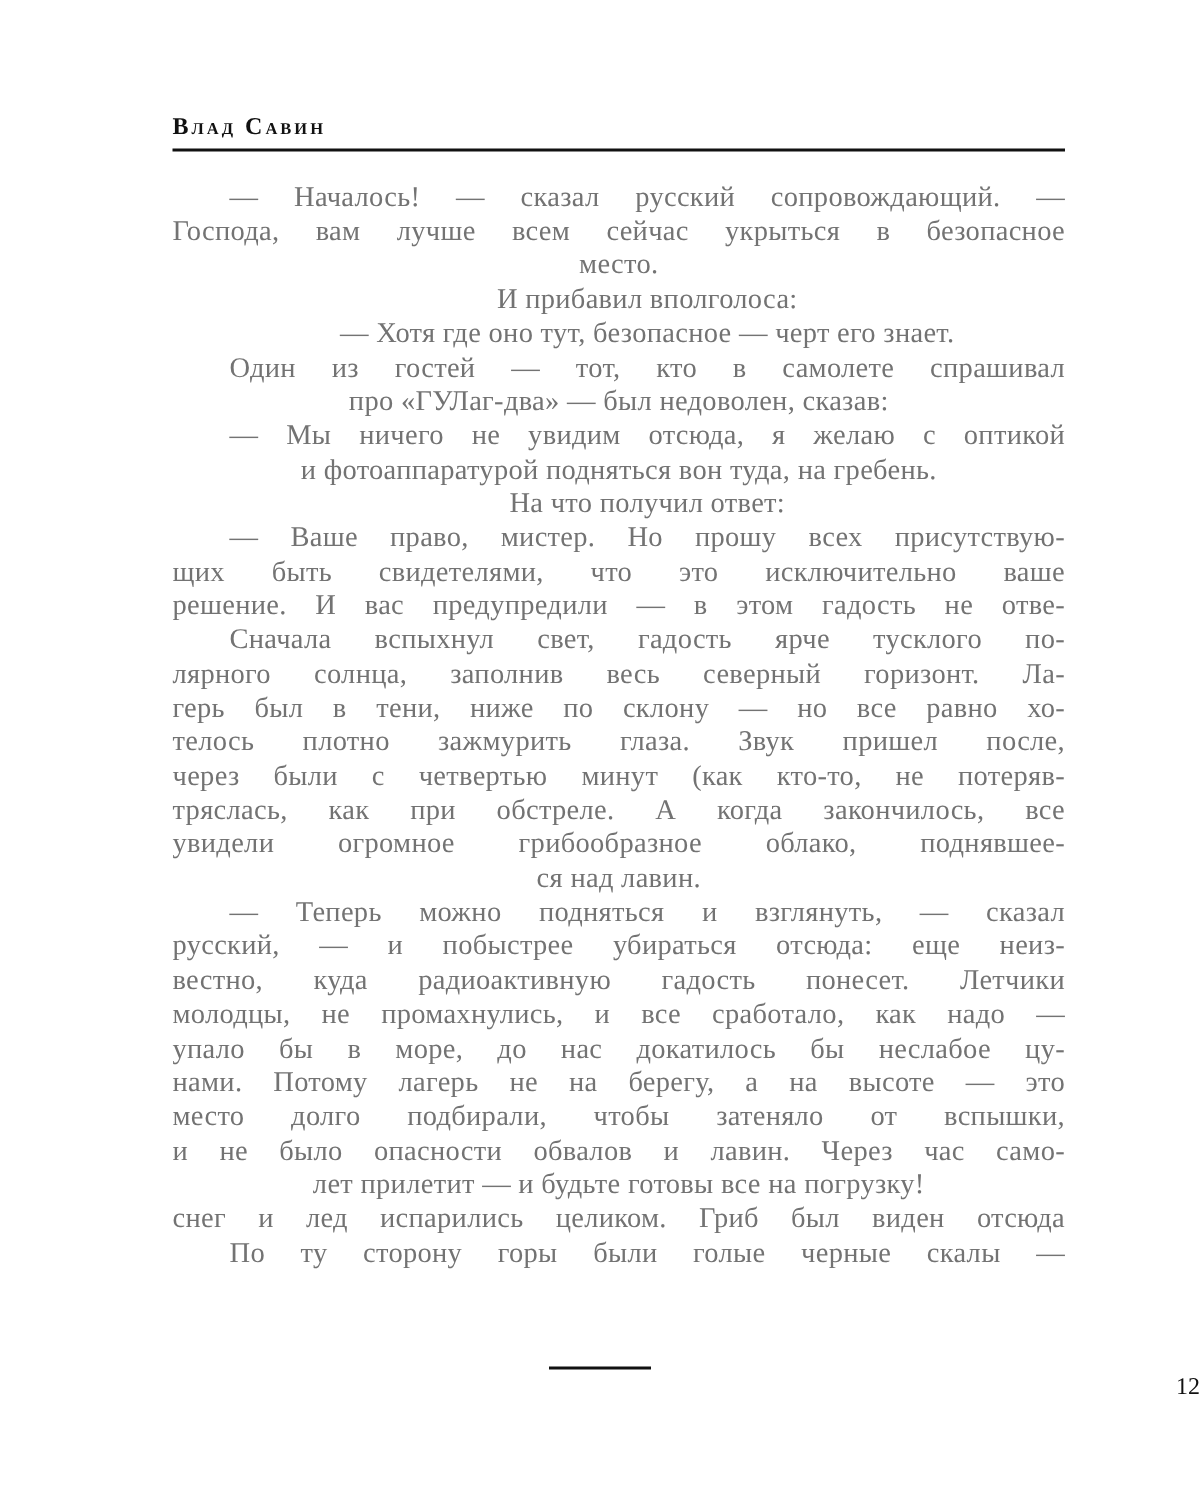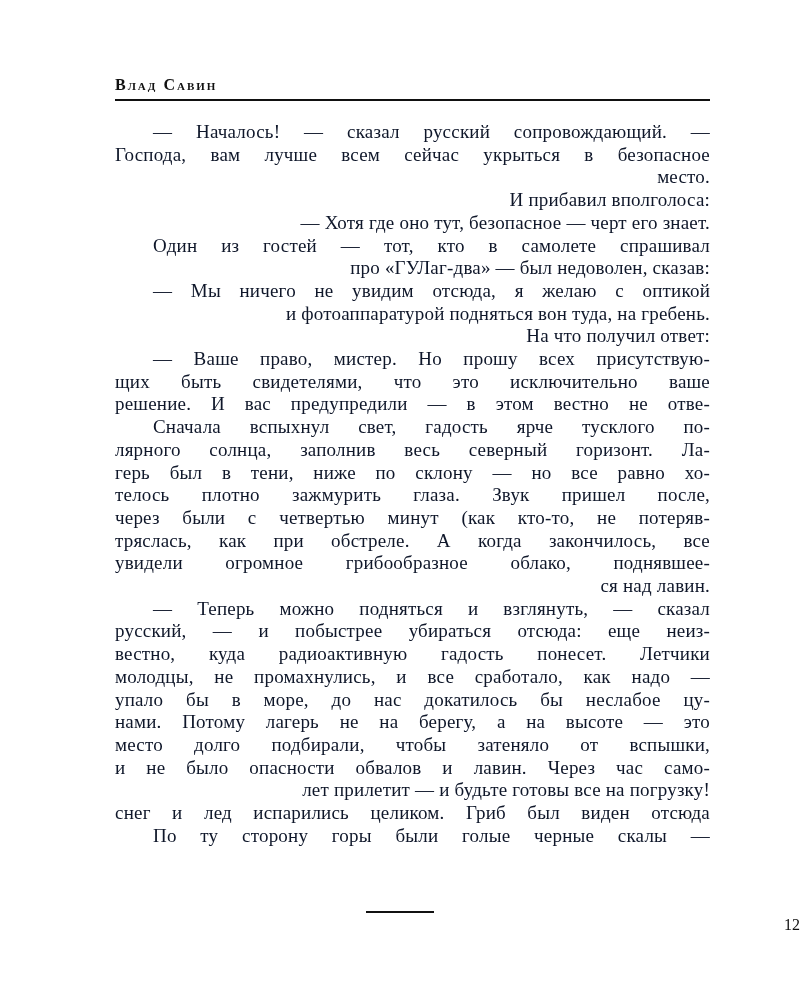--- a/index.html
+++ b/index.html
@@ -36,25 +36,25 @@
     background: #111111;
   }
   .body-text {
     position: absolute;
     left: 115px;
     top: 121px;
     width: 595px;
     font-size: 19px;
     line-height: 22.7px;
     letter-spacing: 0.2px;
-    color: #0f172a;
+    color: #737373;
   }
   .line {
     width: 100%;
-    text-align: right;
+    text-align: center;
     white-space: normal;
   }
   .line.justify {
     text-align: justify;
     text-align-last: justify;
   }
   .line.indent {
     text-indent: 38px;
   }
   .footer-rule {
@@ -88,21 +88,21 @@
       <div class="line">место.</div>
       <div class="line indent">И прибавил вполголоса:</div>
       <div class="line indent">— Хотя где оно тут, безопасное — черт его знает.</div>
       <div class="line indent justify">Один из гостей — тот, кто в самолете спрашивал</div>
       <div class="line">про «ГУЛаг-два» — был недоволен, сказав:</div>
       <div class="line indent justify">— Мы ничего не увидим отсюда, я желаю с оптикой</div>
       <div class="line">и фотоаппаратурой подняться вон туда, на гребень.</div>
       <div class="line indent">На что получил ответ:</div>
       <div class="line indent justify">— Ваше право, мистер. Но прошу всех присутствую-</div>
       <div class="line justify">щих быть свидетелями, что это исключительно ваше</div>
-      <div class="line justify">решение. И вас предупредили — в этом вестно не отве-</div>
+      <div class="line justify">решение. И вас предупредили — в этом гадость не отве-</div>
       <div class="line indent justify">Сначала вспыхнул свет, гадость ярче тусклого по-</div>
       <div class="line justify">лярного солнца, заполнив весь северный горизонт. Ла-</div>
       <div class="line justify">герь был в тени, ниже по склону — но все равно хо-</div>
       <div class="line justify">телось плотно зажмурить глаза. Звук пришел после,</div>
       <div class="line justify">через были с четвертью минут (как кто-то, не потеряв-</div>
       <div class="line justify">тряслась, как при обстреле. А когда закончилось, все</div>
       <div class="line justify">увидели огромное грибообразное облако, поднявшее-</div>
       <div class="line">ся над лавин.</div>
       <div class="line indent justify">— Теперь можно подняться и взглянуть, — сказал</div>
       <div class="line justify">русский, — и побыстрее убираться отсюда: еще неиз-</div>

